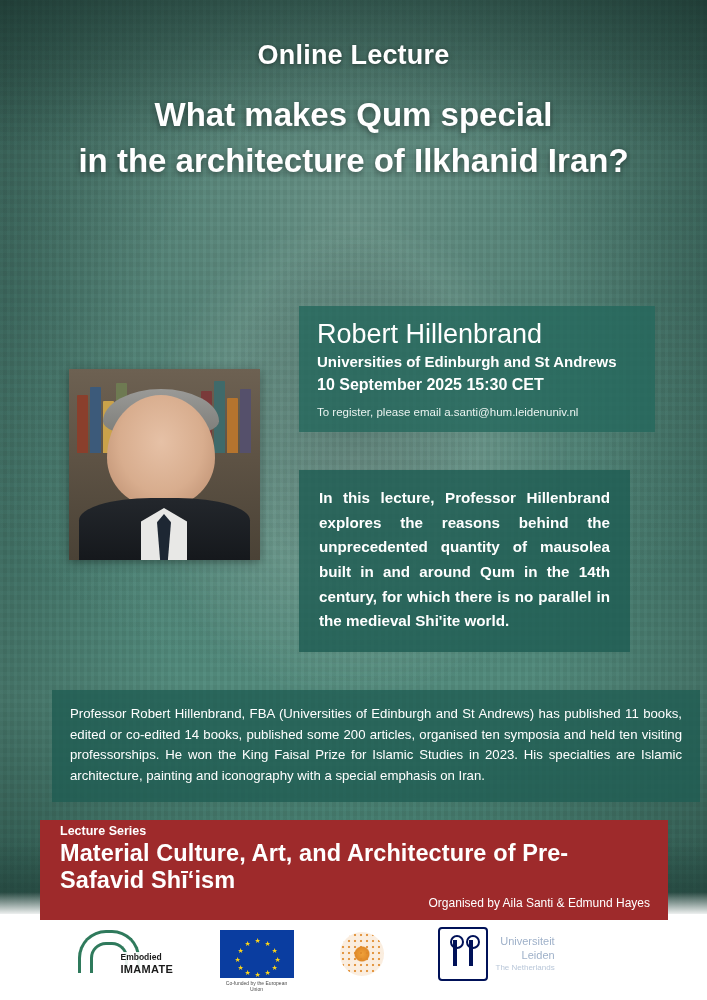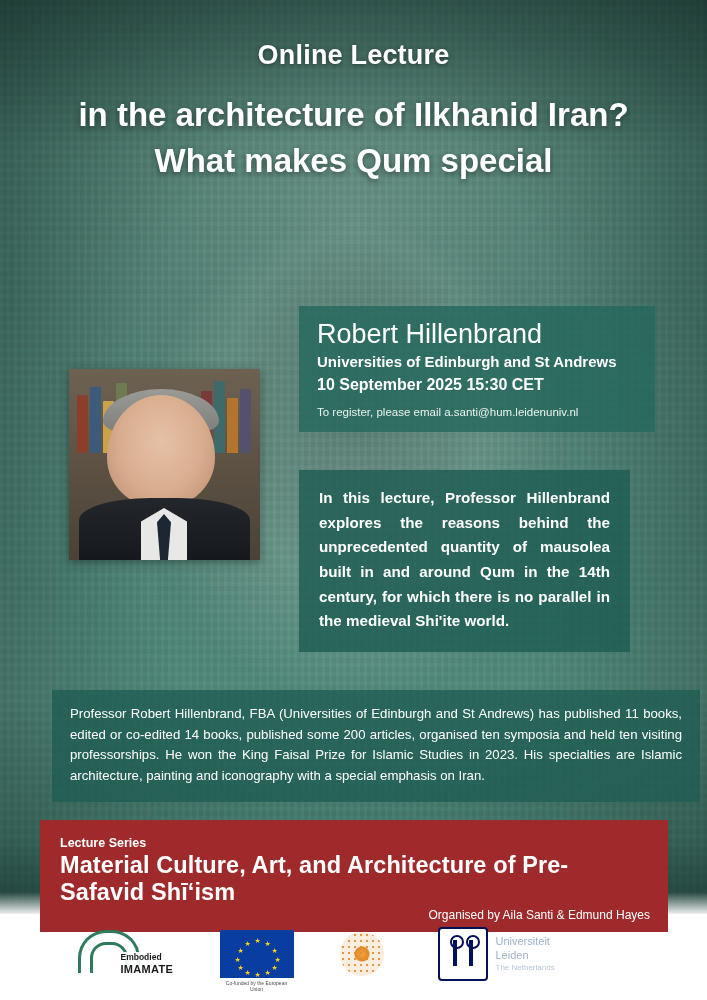--- a/index.html
+++ b/index.html
@@ -246,21 +246,21 @@
     text-align: justify;
   }
 
   
   .series-band {
     position: absolute;
     left: 40px;
     top: 820px;
     width: 628px;
     background: #9e2a2b;
-    padding: 16px 18px 10px 20px;
+    padding: 4px 18px 10px 20px;
     box-sizing: border-box;
   }
   .series-kicker {
     color: #ffffff;
     font-size: 12.5px;
     font-weight: bold;
     margin-bottom: 2px;
   }
   .series-title {
     color: #ffffff;
@@ -348,21 +348,21 @@
     position: relative;
   }
   .erc-ring {
     position: absolute; inset: 0;
     border-radius: 50%;
     background-image: radial-gradient(circle, #e08a2a 1px, rgba(0,0,0,0) 1.6px);
     background-size: 6px 6px;
     opacity: 0.85;
   }
 
-  .logo-leiden { width: 200px; height: 54px; display: flex; align-items: center; gap: 8px; }
+  .logo-leiden { width: 200px; height: 54px; display: flex; align-items: center; gap: 8px; text-align: right; }
   .leiden-seal {
     width: 46px; height: 50px;
     border: 2px solid #001158;
     border-radius: 4px;
     position: relative;
     background: #ffffff;
   }
   .leiden-key {
     position: absolute;
     width: 4px; height: 26px;
@@ -392,22 +392,22 @@
   <div class="bg-vignette"></div>
   <div class="bg-bottom-band"></div>
   <div class="bg-bottom-white-fade"></div>
   <div class="bg-bottom-white"></div>
 
   <div class="content">
 
     <div class="kicker">Online Lecture</div>
 
     <div class="title">
+      <div>What makes Qum special</div>
       <div>in the architecture of Ilkhanid Iran?</div>
-      <div>What makes Qum special</div>
     </div>
 
     <div class="portrait">
       <div class="portrait-shelf">
         <div class="book" style="left:8px;  height:58px; background:#8a3f2c;"></div>
         <div class="book" style="left:21px; height:66px; background:#3c5a7a;"></div>
         <div class="book" style="left:34px; height:52px; background:#caa24a;"></div>
         <div class="book" style="left:47px; height:70px; background:#6e7a52;"></div>
         <div class="book" style="left:132px;height:62px; background:#7a3a3a;"></div>
         <div class="book" style="left:145px;height:72px; background:#3f6a6a;"></div>

